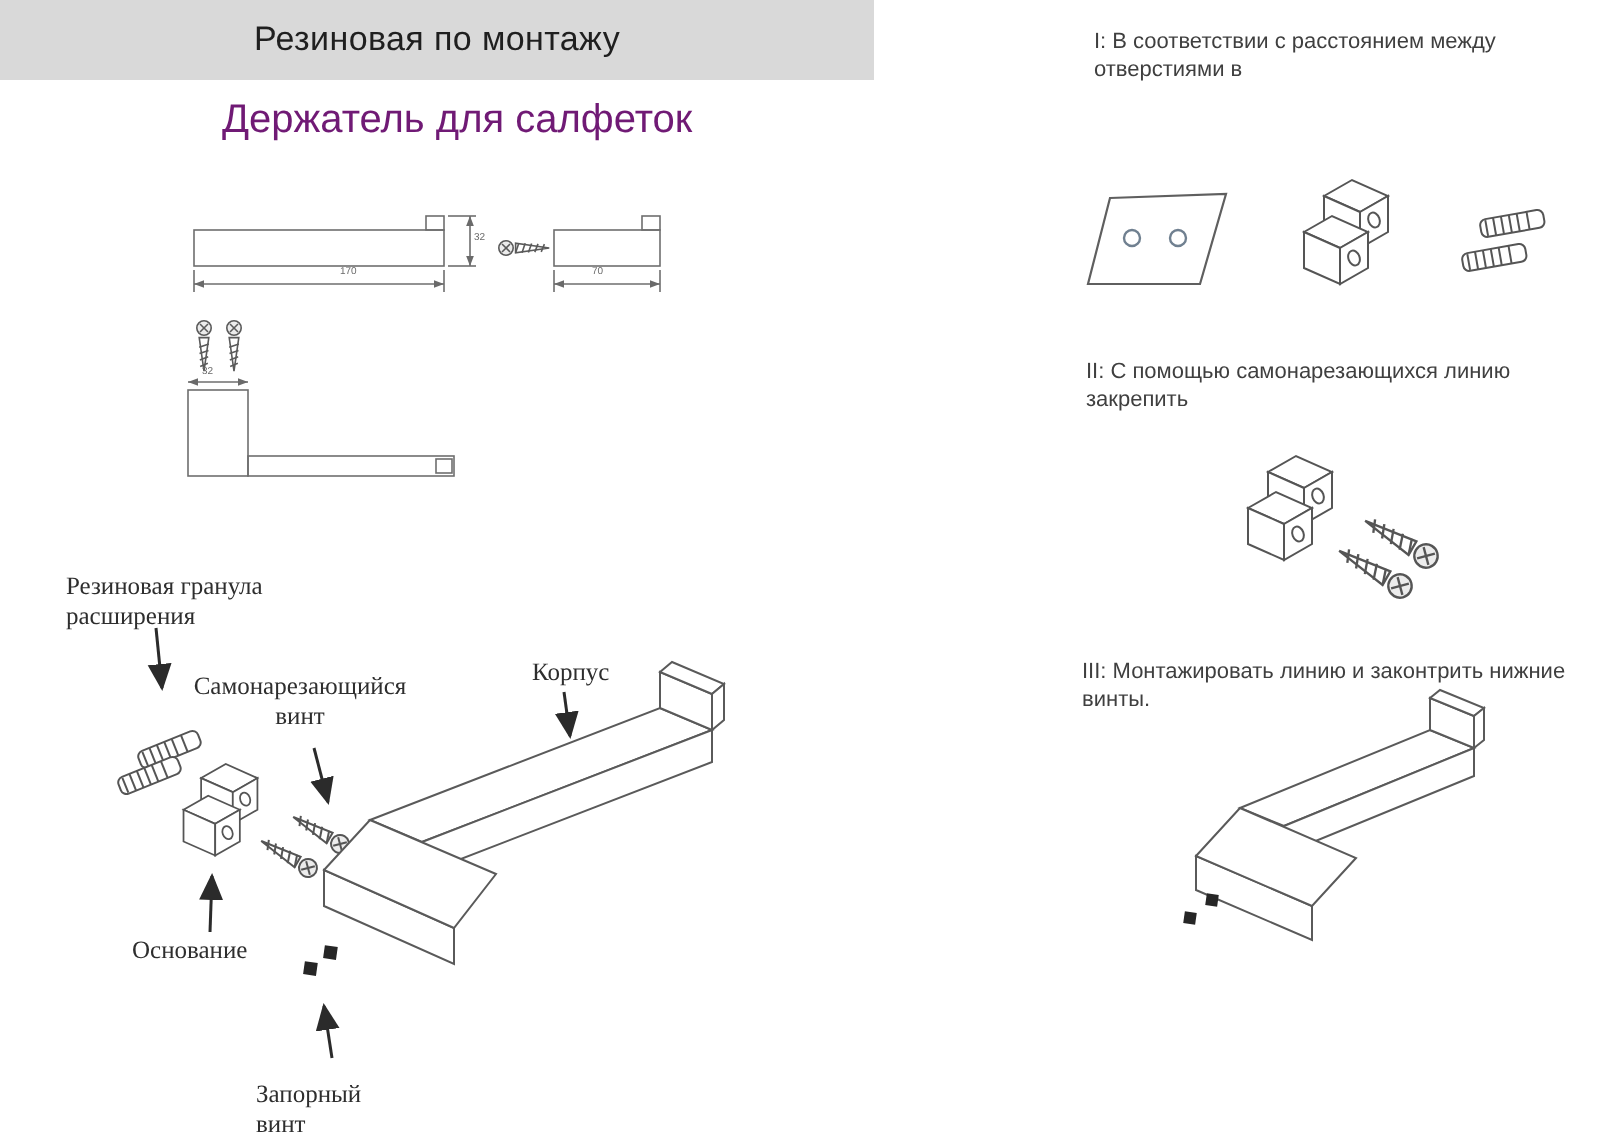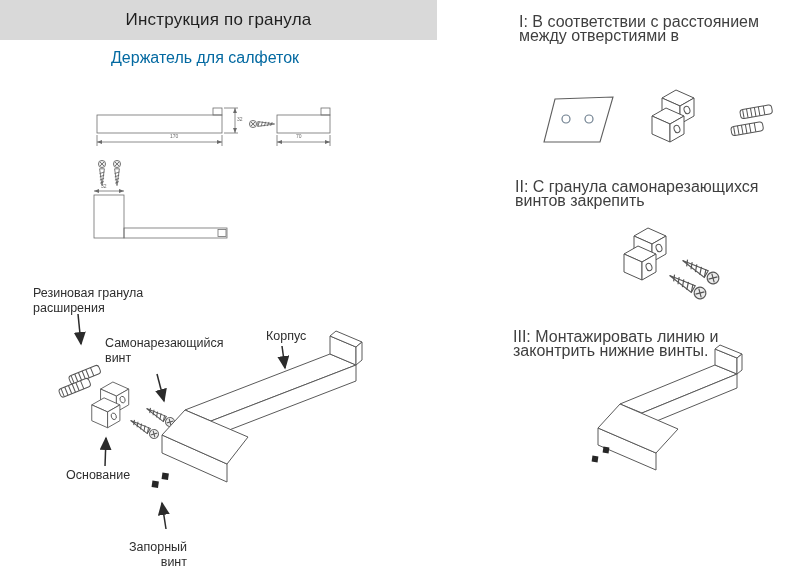--- a/index.html
+++ b/index.html
@@ -7,31 +7,31 @@
   body {
     position:relative; width:800px; height:572px; background:#ffffff;
     font-family:"Liberation Sans", sans-serif; overflow:hidden; color:#3c3c3c;
   }
   .abs { position:absolute; }
   .title-band {
     left:0; top:0; width:437px; height:40px; background:#d9d9d9;
     display:flex; align-items:center; justify-content:center;
   }
   .title-band span { font-size:17px; color:#1f1f1f; letter-spacing:0.2px; }
-  .subtitle { left:111px; top:49px; font-size:16px; color:#0369a1;text-align:center; }
-  .step-text { font-size:16px; line-height:13.5px; color:#3f3f3f; }
-  .part-label { font-size:12.5px; line-height:15px; color:#2e2e2e; }
+  .subtitle { left:111px; top:49px; font-size:20px; color:#701a75;text-align:center; }
+  .step-text { font-size:11px; line-height:13.5px; color:#3f3f3f;margin-left:28px; }
+  .part-label { font-size:12.5px; line-height:15px; color:#2e2e2e;font-family:Liberation Serif, serif; }
   .dim { position:absolute; font-size:5px; color:#6a6a6a; line-height:5px; }
   svg { position:absolute; overflow:visible; }
 </style>
 </head>
 <body>
 
 <div class="abs title-band">
-  <span>Инструкция по гранула</span>
+  <span>Резиновая по монтажу</span>
 </div>
 <div class="abs subtitle">Держатель для салфеток</div>
 
 <svg class="abs" style="left:85px;top:96px" width="260" height="60" viewBox="0 0 260 60">
   <defs>
     <marker id="da" markerWidth="7" markerHeight="6" refX="6.5" refY="2.5" orient="auto-start-reverse">
       <path d="M0,0 L6.5,2.5 L0,5 Z" fill="#6a6a6a"></path>
     </marker>
   </defs>
   <g fill="none" stroke="#6e6e6e" stroke-width="0.8">
@@ -97,27 +97,27 @@
     <rect x="39" y="70" width="103" height="10"></rect>
     <rect x="133" y="71.5" width="8" height="7"></rect>
   </g>
 </svg>
 <span class="dim" style="left:101px;top:184px">32</span>
 
 <div class="abs part-label" style="left:33px;top:286px">
   <div>Резиновая гранула</div>
   <div>расширения</div>
 </div>
-<div class="abs part-label" style="left:105px;top:336px;width:120px;text-align:left">
+<div class="abs part-label" style="left:90px;top:336px;width:120px;text-align:center">
   <div>Самонарезающийся</div>
   <div>винт</div>
 </div>
 <div class="abs part-label" style="left:266px;top:329px">Корпус</div>
 <div class="abs part-label" style="left:66px;top:468px">Основание</div>
-<div class="abs part-label" style="left:117px;top:540px;width:70px;text-align:right">
+<div class="abs part-label" style="left:128px;top:540px;width:70px;text-align:left">
   <div>Запорный</div>
   <div>винт</div>
 </div>
 
 <svg class="abs" style="left:30px;top:300px" width="340" height="240" viewBox="0 0 340 240">
   <defs>
     <marker id="ma" markerWidth="10" markerHeight="9" refX="8" refY="4" orient="auto">
       <path d="M0,0 L9,4 L0,8 Z" fill="#2b2b2b"></path>
     </marker>
   </defs>
@@ -228,21 +228,21 @@
     <line x1="-23" y1="-4" x2="-23" y2="4"></line>
     <line x1="-19" y1="-4.5" x2="-19" y2="4.5"></line>
     <line x1="-15" y1="-4.5" x2="-15" y2="4.5"></line>
     <line x1="-11" y1="-4.5" x2="-11" y2="4.5"></line>
     <line x1="-7" y1="-4.5" x2="-7" y2="4.5"></line>
     <line x1="-2" y1="-4.5" x2="-2" y2="4.5"></line>
   </g>
 </svg>
 
 <div class="abs step-text" style="left:515px;top:180px">
-  <div>II: С гранула самонарезающихся винтов закрепить</div>
+  <div>II: С помощью самонарезающихся линию закрепить</div>
 </div>
 <svg class="abs" style="left:610px;top:225px" width="130" height="80" viewBox="0 0 130 80">
   <g transform="translate(103,53) rotate(30) scale(1.3)" stroke="#555" stroke-width="0.9" fill="#ececec">
     <path d="M-27,0 L-6,-3 L-6,3 Z" fill="#fff"></path>
     <line x1="-24" y1="-2.4" x2="-22" y2="2.4"></line>
     <line x1="-20" y1="-2.6" x2="-18" y2="2.6"></line>
     <line x1="-16" y1="-2.8" x2="-14" y2="2.8"></line>
     <line x1="-12" y1="-3" x2="-10" y2="3"></line>
     <line x1="-8" y1="-3" x2="-6" y2="3"></line>
     <circle cx="0" cy="0" r="4.5"></circle>

